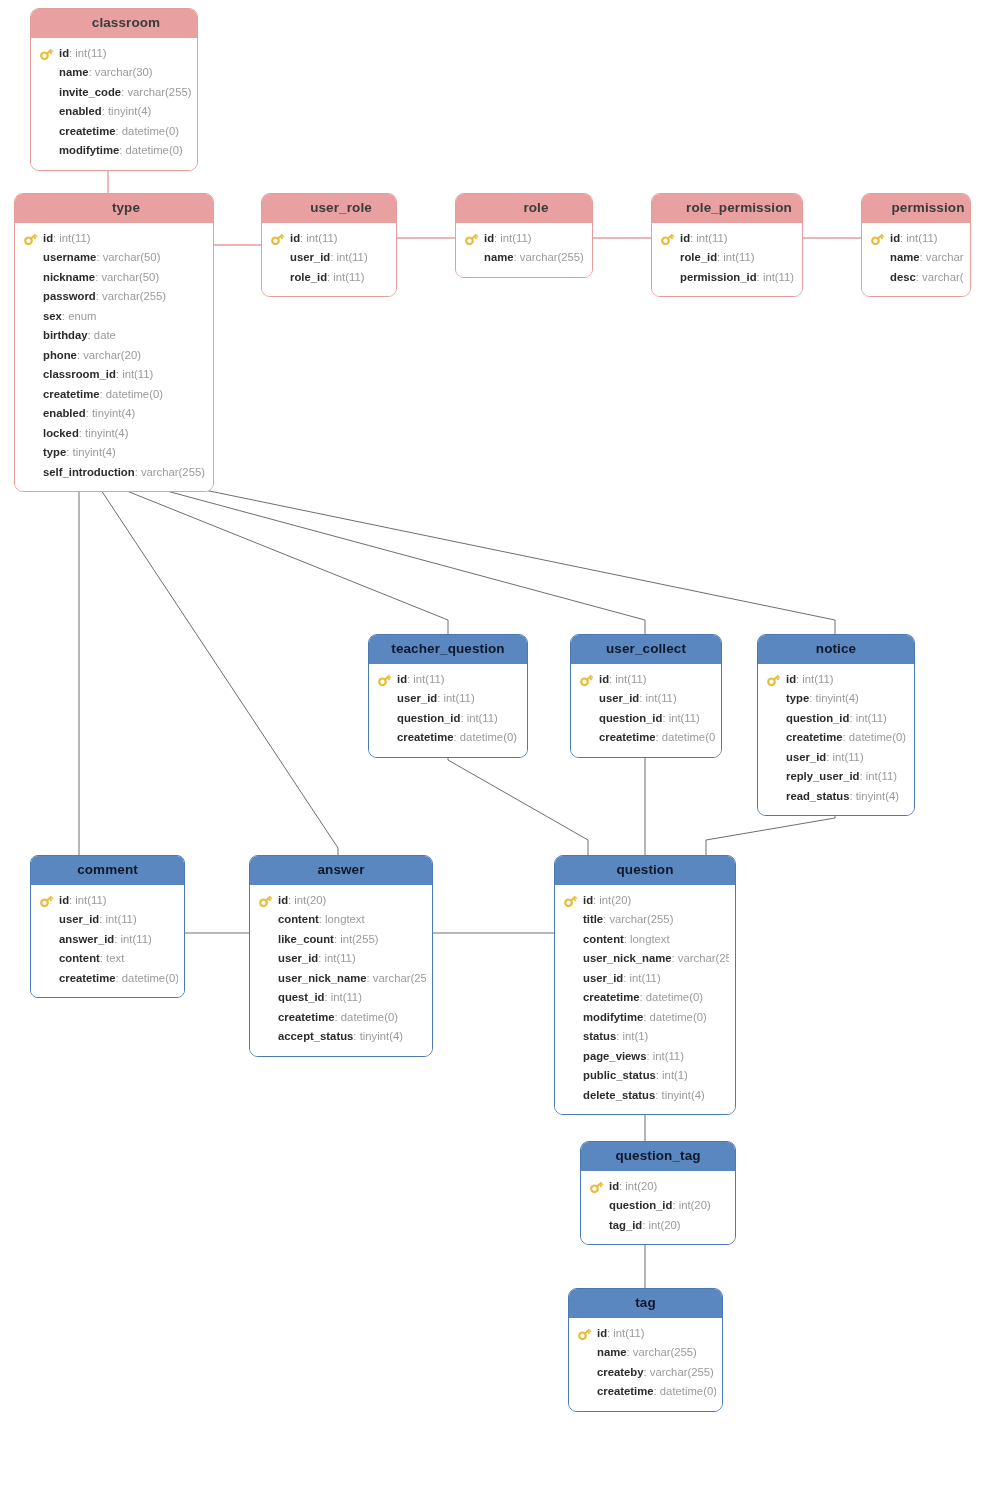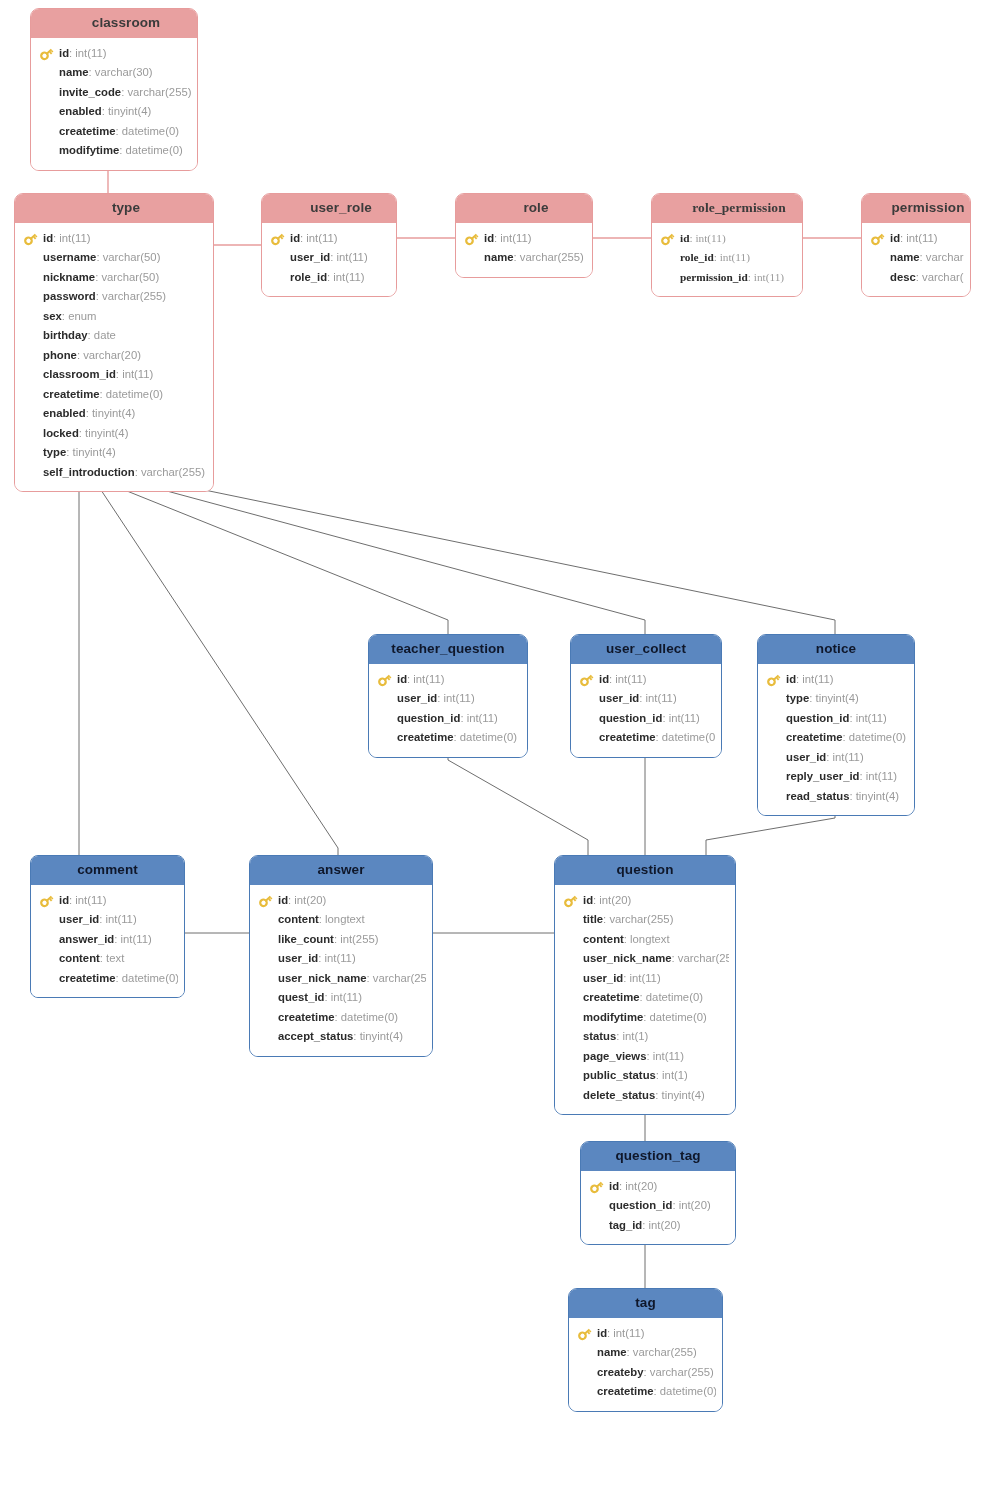--- a/index.html
+++ b/index.html
@@ -180,21 +180,21 @@
                 <g transform="rotate(-42 8 7.5)">
                   <circle cx="5.1" cy="7.5" r="3.5" fill="none" stroke="#e8bc3c" stroke-width="2.4"></circle>
                   <rect x="7.6" y="6.4" width="7.6" height="2.3" fill="#e8bc3c"></rect>
                   <rect x="11.2" y="8.5" width="1.9" height="2.6" fill="#e8bc3c"></rect>
                   <rect x="13.6" y="8.5" width="1.7" height="2.0" fill="#e8bc3c"></rect>
                 </g>
               </svg></span><span class="field-name">id</span><span class="field-type">: </span><span class="field-type">int(11)</span></div>
           <div class="field-row"><span class="field-name">name</span><span class="field-type">: </span><span class="field-type">varchar(255)</span></div>
         </div>
       </div>
-      <div class="table-box red" style="left: 651px; top: 193px; width: 152px; font-family: Liberation Serif, serif;">
+      <div class="table-box red" style="left: 651px; top: 193px; width: 152px;">
         <div class="tbl-header">role_permission</div>
         <div class="tbl-body">
           <div class="field-row"><span class="pk-icon"><svg viewBox="0 0 16 15" width="15" height="14">
                 <g transform="rotate(-42 8 7.5)">
                   <circle cx="5.1" cy="7.5" r="3.5" fill="none" stroke="#e8bc3c" stroke-width="2.4"></circle>
                   <rect x="7.6" y="6.4" width="7.6" height="2.3" fill="#e8bc3c"></rect>
                   <rect x="11.2" y="8.5" width="1.9" height="2.6" fill="#e8bc3c"></rect>
                   <rect x="13.6" y="8.5" width="1.7" height="2.0" fill="#e8bc3c"></rect>
                 </g>
               </svg></span><span class="field-name">id</span><span class="field-type">: </span><span class="field-type">int(11)</span></div>

